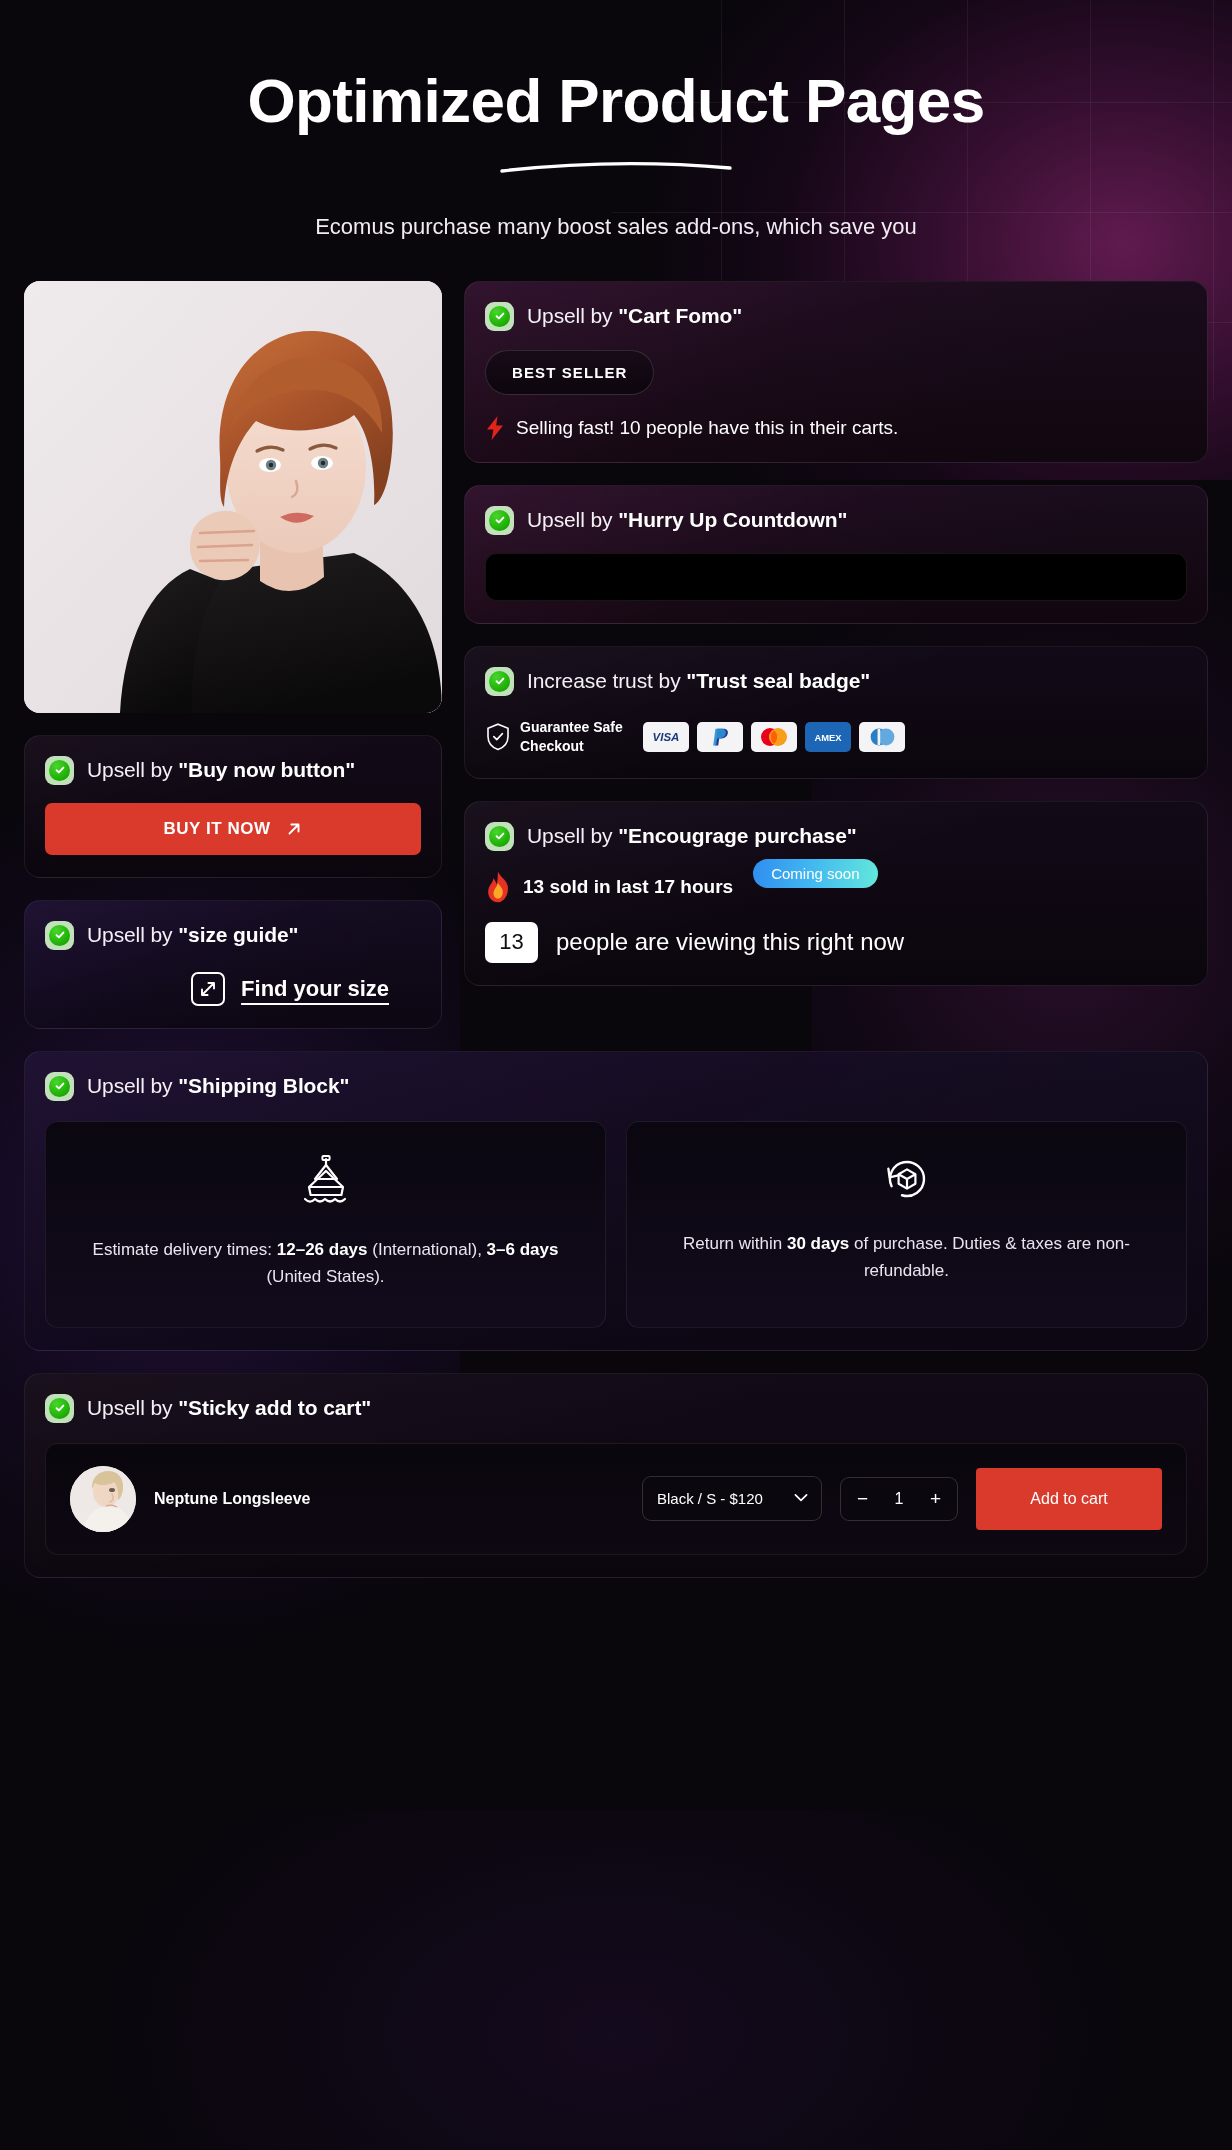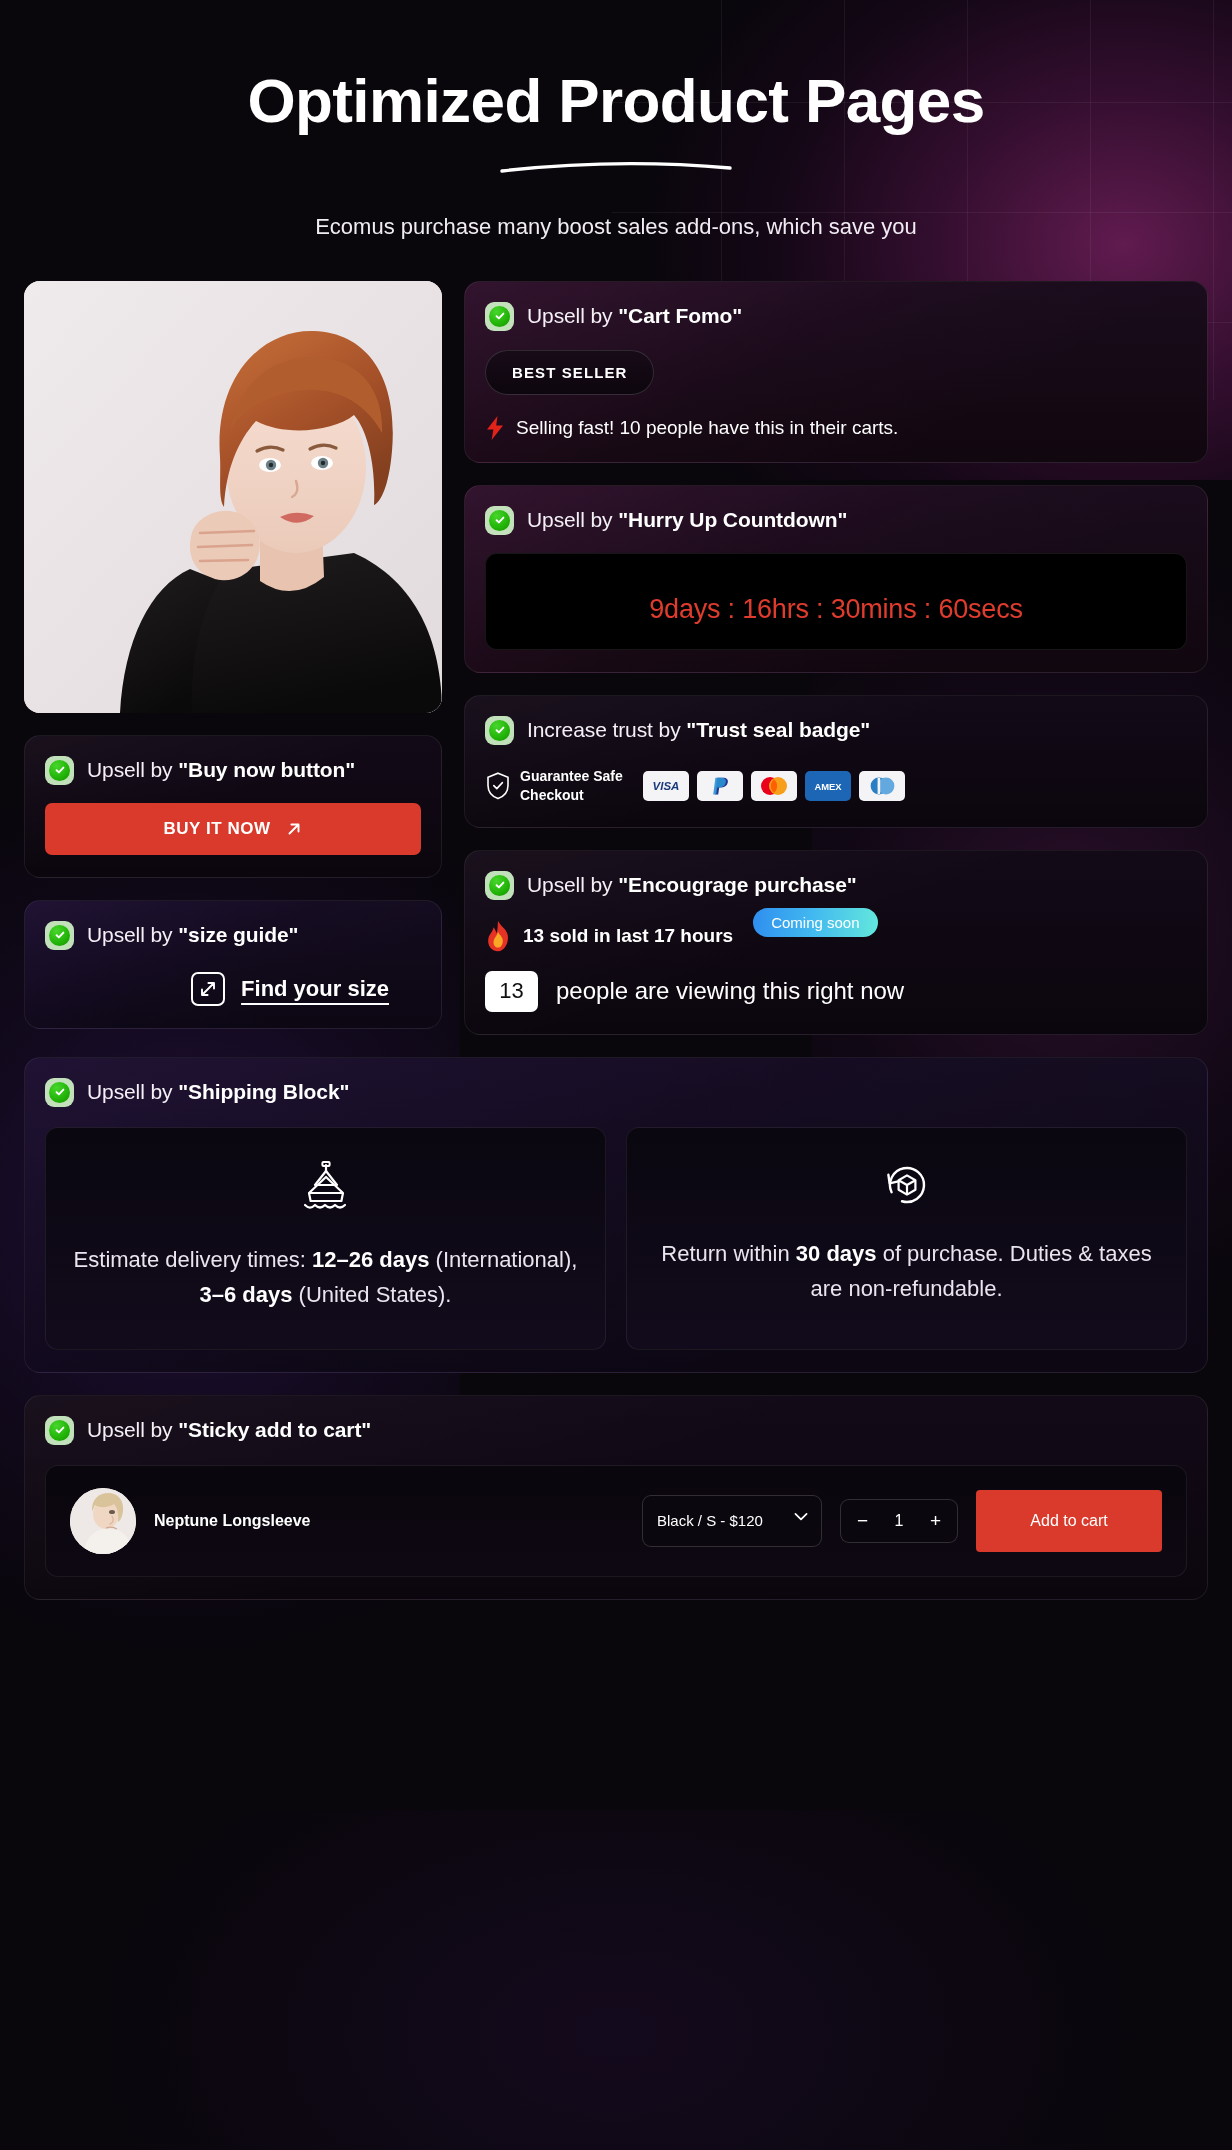--- a/index.html
+++ b/index.html
@@ -365,21 +365,21 @@
   .ship-panel {
     flex: 1;
     border: 1px solid rgba(255,255,255,0.07);
     border-radius: 13px;
     background: linear-gradient(180deg, #0a0710 0%, #120b1c 100%);
     padding: 32px 26px 36px;
     text-align: center;
   }
   .ship-icon { margin: 0 auto 26px; display: block; }
   .ship-text {
-    font-size: 22px;
+    font-size: 17px;
     line-height: 1.62;
     color: #e9e4ee;
     font-weight: 400;
   }
   .ship-text b { font-weight: 700; color: #ffffff; }
 
   
   .sticky-bar {
     margin-top: 20px;
     border: 1px solid rgba(255,255,255,0.07);
@@ -399,21 +399,21 @@
   }
   .sticky-thumb svg { display: block; width: 100%; height: 100%; }
   .sticky-name {
     font-size: 16px;
     color: #ffffff;
     font-weight: 700;
     flex: 1;
   }
   .variant-select {
     position: relative;
-    width: 180px; height: 52px;
+    width: 180px; height: 45px;
     border: 1px solid rgba(255,255,255,0.16);
     border-radius: 9px;
     background: #0b070e;
     display: flex;
     align-items: center;
     padding: 0 14px;
     cursor: pointer;
   }
   .variant-label { font-size: 15px; color: #ffffff; }
   .variant-select .chev { position: absolute; right: 13px; top: 16px; }
@@ -605,21 +605,20 @@
                 <svg width="12" height="12" viewBox="0 0 12 12">
                     <path d="M2.6 6.2 L4.9 8.4 L9.4 3.6" stroke="#ffffff" stroke-width="1.9" fill="none" stroke-linecap="round" stroke-linejoin="round"></path>
                   </svg>
               </span>
             </span>
             <span class="card-title">
               <span>Upsell by </span><b>"Hurry Up Countdown"</b>
             </span>
           </div>
           <div class="countdown-box">
-            <div class="countdown-time">9days : 16hrs : 30mins : 60secs</div>
           </div>
         </div>
 
         <div class="card">
           <div class="card-head">
             <span class="check-badge">
               <span class="dot">
                 <svg width="12" height="12" viewBox="0 0 12 12">
                     <path d="M2.6 6.2 L4.9 8.4 L9.4 3.6" stroke="#ffffff" stroke-width="1.9" fill="none" stroke-linecap="round" stroke-linejoin="round"></path>
                   </svg>

